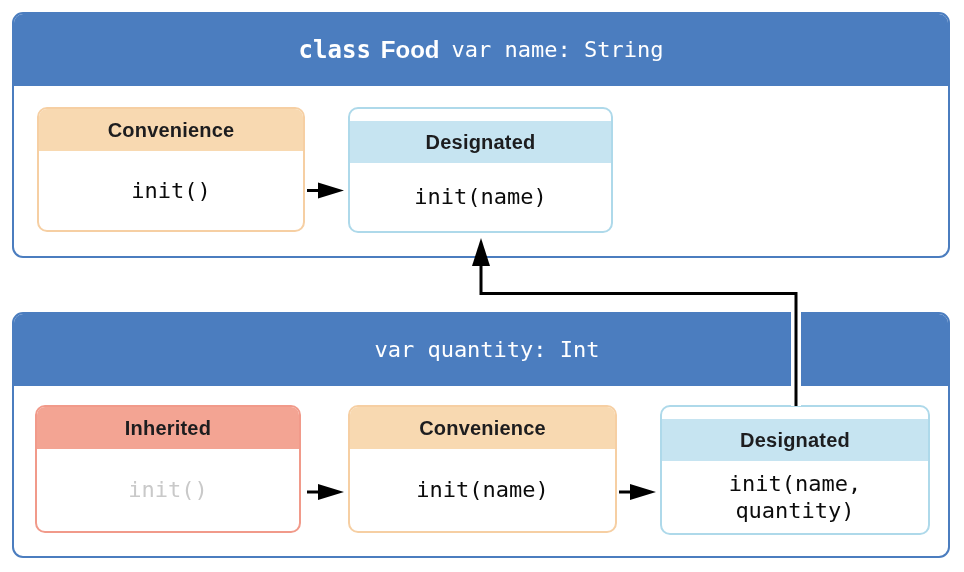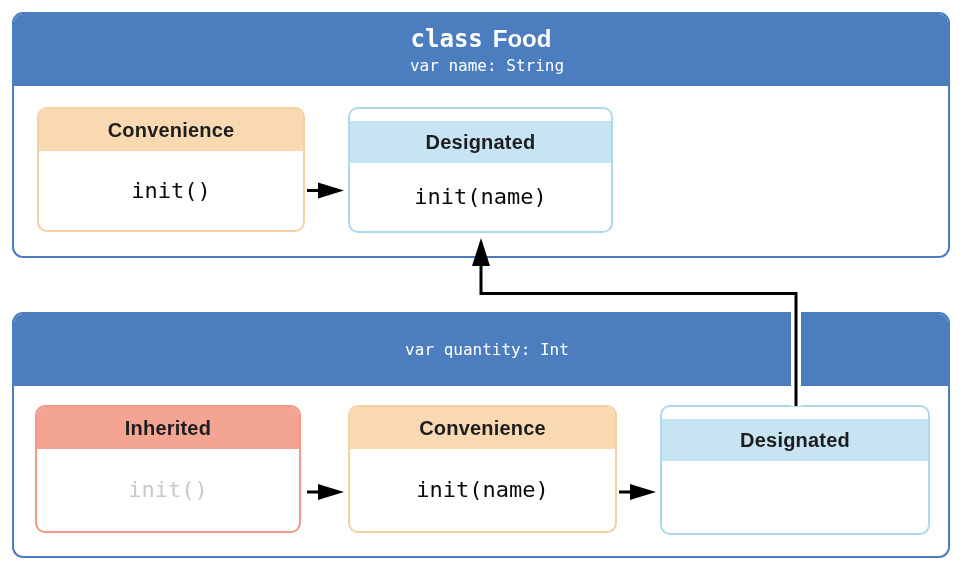--- a/index.html
+++ b/index.html
@@ -9,28 +9,28 @@
   }
   .class-container{
     position:absolute;left:12px;width:938px;height:246px;
     background:#ffffff;border:2px solid #4b7dbf;border-radius:11px;
     box-sizing:border-box;overflow:hidden;
   }
   .class-container.top{top:12px;}
   .class-container.bottom{top:312px;}
   .class-header{
     height:72px;background:#4b7dbf;color:#ffffff;
-    display:flex;flex-direction:column;align-items:center;justify-content:center;
+    display:flex;flex-direction:row;align-items:center;justify-content:center;
   }
   .hline1{font-size:24px;font-weight:bold;line-height:1.35;white-space:nowrap;}
   .kw{font-family:"DejaVu Sans Mono","Liberation Mono",monospace;}
   .clsname{font-family:"Liberation Sans",sans-serif;margin-left:10px;}
   .hline2{
     font-family:"DejaVu Sans Mono","Liberation Mono",monospace;
-    font-size:16px;font-weight:normal;line-height:1.3;white-space:nowrap;margin-left:12px;
+    font-size:22px;font-weight:normal;line-height:1.3;white-space:nowrap;margin-left:12px;
   }
   .card{
     position:absolute;background:#ffffff;border-radius:10px;
     box-sizing:border-box;display:flex;flex-direction:column;overflow:hidden;
   }
   .card-header{
     height:42px;flex:0 0 42px;display:flex;align-items:center;justify-content:center;
     font-weight:bold;font-size:20px;color:#1d1d1f;letter-spacing:.2px;
   }
   .card-body{
@@ -82,20 +82,22 @@
     <div class="card-body">init()</div>
   </div>
 
   <div class="card convenience" style="left:348px;top:405px;width:269px;height:128px">
     <div class="card-header">Convenience</div>
     <div class="card-body">init(name)</div>
   </div>
 
   <div class="card designated" style="left:660px;top:405px;width:270px;height:130px">
     <div class="card-header">Designated</div>
+    <div class="card-body">init(name,
+quantity)</div>
   </div>
 
   <svg class="overlay" width="964" height="572" viewBox="0 0 964 572">
 
     <g>
       <line x1="307" y1="190.5" x2="319" y2="190.5" stroke="#000" stroke-width="3"></line>
       <polygon points="318,182.5 318,198.5 344,190.5" fill="#000"></polygon>
     </g>
 
     <g>

